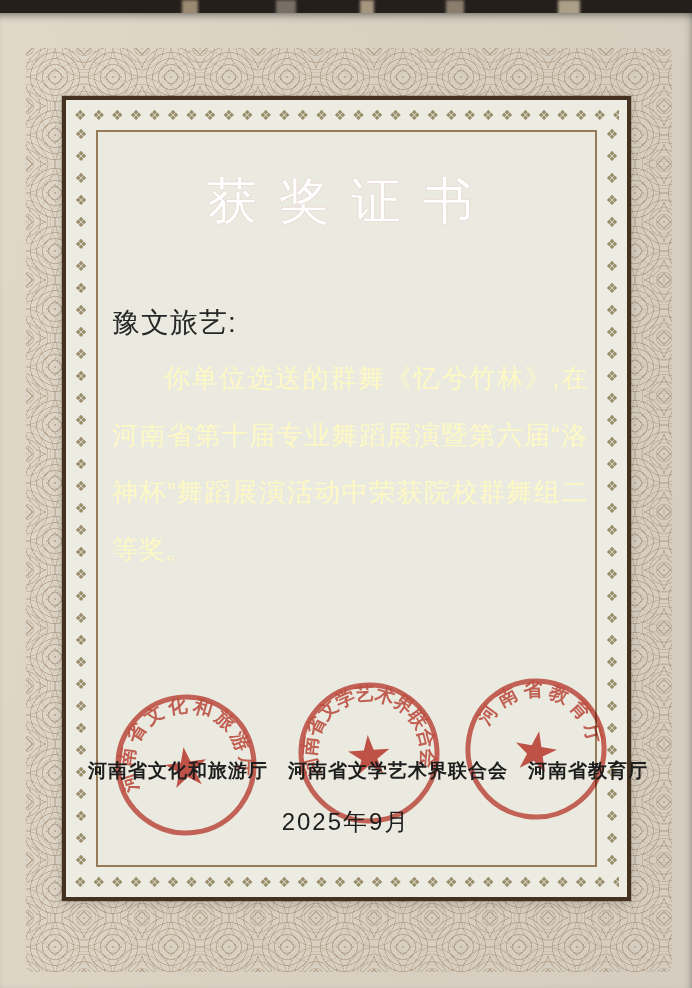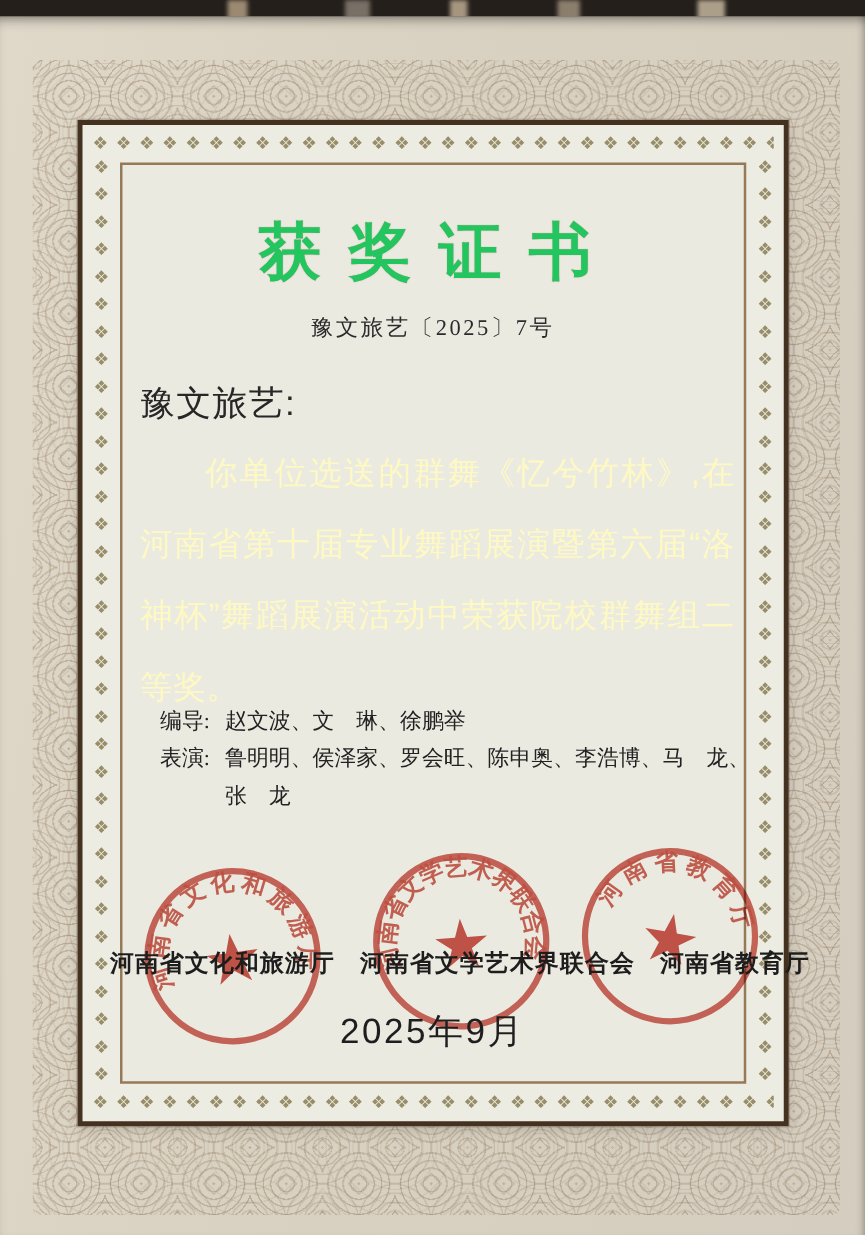--- a/index.html
+++ b/index.html
@@ -36,40 +36,40 @@
   .motif-top{top:5px;} .motif-bottom{bottom:5px;}
   .motif-v{top:26px;bottom:26px;width:20px;writing-mode:vertical-rl;text-orientation:upright;
     letter-spacing:6px;line-height:20px;white-space:nowrap;}
   .motif-left{left:5px;} .motif-right{right:5px;}
 
   .inner-rule{position:absolute;left:30px;right:30px;top:30px;bottom:30px;
     border:2px solid #967a58;background:#ebeae1;}
 
   
   .title{position:absolute;left:0;right:0;top:168px;text-align:center;z-index:3;
-    font-family:"Liberation Serif",serif;font-weight:bold;font-size:50px;color:#22c55e;
+    font-family:"Liberation Serif",serif;font-weight:normal;font-size:50px;color:#ffffff;
     letter-spacing:22px;padding-left:10px;text-shadow:0 0 1px rgba(178,38,42,.4);}
   .docnum{position:absolute;left:0;right:0;top:250px;text-align:center;z-index:3;
     font-family:"Liberation Serif",serif;font-size:18px;color:#2b2b2b;letter-spacing:2px;}
   .addressee{position:absolute;left:112px;top:304px;z-index:3;
     font-size:28px;color:#272727;letter-spacing:1px;}
   .body-par{position:absolute;left:112px;width:476px;top:350px;z-index:3;
     font-size:26px;line-height:57px;color:#fef9c3;text-indent:2em;
     text-align:justify;text-justify:inter-ideograph;letter-spacing:.5px;}
 
   .credits{position:absolute;left:128px;top:561px;z-index:3;
     font-family:"Liberation Serif",serif;font-size:17.5px;color:#222;line-height:30px;}
   .credit-row{display:flex;}
   .credit-label{width:52px;flex:0 0 52px;}
   .credit-indent{margin-left:52px;}
 
   .issuers{position:absolute;left:0;right:0;top:758px;text-align:center;z-index:6;
     font-size:19px;font-weight:bold;color:#1d1d1d;letter-spacing:1px;margin-left:44px;}
   .dateline{position:absolute;left:0;right:0;top:806px;text-align:center;z-index:6;
-    font-size:28px;color:#1e1e1e;letter-spacing:2px;}
+    font-size:24px;color:#1e1e1e;letter-spacing:2px;}
 
   .seal{position:absolute;z-index:4;opacity:.92;mix-blend-mode:multiply;}
   .seal svg{display:block;}
 </style>
 </head>
 <body>
 
 <div class="stage">
 
   <div class="photo-strip">
@@ -86,37 +86,23 @@
 
   <div class="frame">
     <div class="motif motif-h motif-top motif-run">❖❖❖❖❖❖❖❖❖❖❖❖❖❖❖❖❖❖❖❖❖❖❖❖❖❖❖❖❖❖❖❖❖❖</div>
     <div class="motif motif-h motif-bottom motif-run">❖❖❖❖❖❖❖❖❖❖❖❖❖❖❖❖❖❖❖❖❖❖❖❖❖❖❖❖❖❖❖❖❖❖</div>
     <div class="motif motif-v motif-left motif-run">❖❖❖❖❖❖❖❖❖❖❖❖❖❖❖❖❖❖❖❖❖❖❖❖❖❖❖❖❖❖❖❖❖❖❖❖❖❖❖❖❖❖❖❖</div>
     <div class="motif motif-v motif-right motif-run">❖❖❖❖❖❖❖❖❖❖❖❖❖❖❖❖❖❖❖❖❖❖❖❖❖❖❖❖❖❖❖❖❖❖❖❖❖❖❖❖❖❖❖❖</div>
     <div class="inner-rule"></div>
   </div>
 
   <div class="title">获奖证书</div>
-  <div class="docnum">豫文旅艺〔2025〕7号</div>
   <div class="addressee">豫文旅艺:</div>
   <div class="body-par">你单位选送的群舞《忆兮竹林》,在河南省第十届专业舞蹈展演暨第六届“洛神杯”舞蹈展演活动中荣获院校群舞组二等奖。</div>
 
-  <div class="credits">
-    <div class="credit-row">
-      <span class="credit-label">编导:</span>
-      <span>赵文波、文　琳、徐鹏举</span>
-    </div>
-    <div class="credit-row">
-      <span class="credit-label">表演:</span>
-      <span>鲁明明、侯泽家、罗会旺、陈申奥、李浩博、马　龙、</span>
-    </div>
-    <div class="credit-row">
-      <span class="credit-indent">张　龙</span>
-    </div>
-  </div>
 
   <div class="seal" id="seal0" style="left:111px;top:690px;transform:rotate(-8deg);">
       <svg width="150" height="150" viewBox="0 0 150 150">
         <defs>
           <path id="arcp0" d="M 27.0 97.4 A 53 53 0 1 1 123.0 97.4"></path>
         </defs>
         <circle cx="75" cy="75" r="68" fill="none" stroke="#c8473a" stroke-width="5" opacity=".88"></circle>
         <text font-size="19" font-weight="bold" fill="#c8473a" opacity=".9" font-family="Liberation Serif, serif"><textPath href="#arcp0" startOffset="50%" text-anchor="middle" textLength="202" lengthAdjust="spacing">河南省文化和旅游厅</textPath></text>
         <text x="75" y="96" text-anchor="middle" font-size="54" fill="#c63b2f" opacity=".92">★</text>
       </svg>

